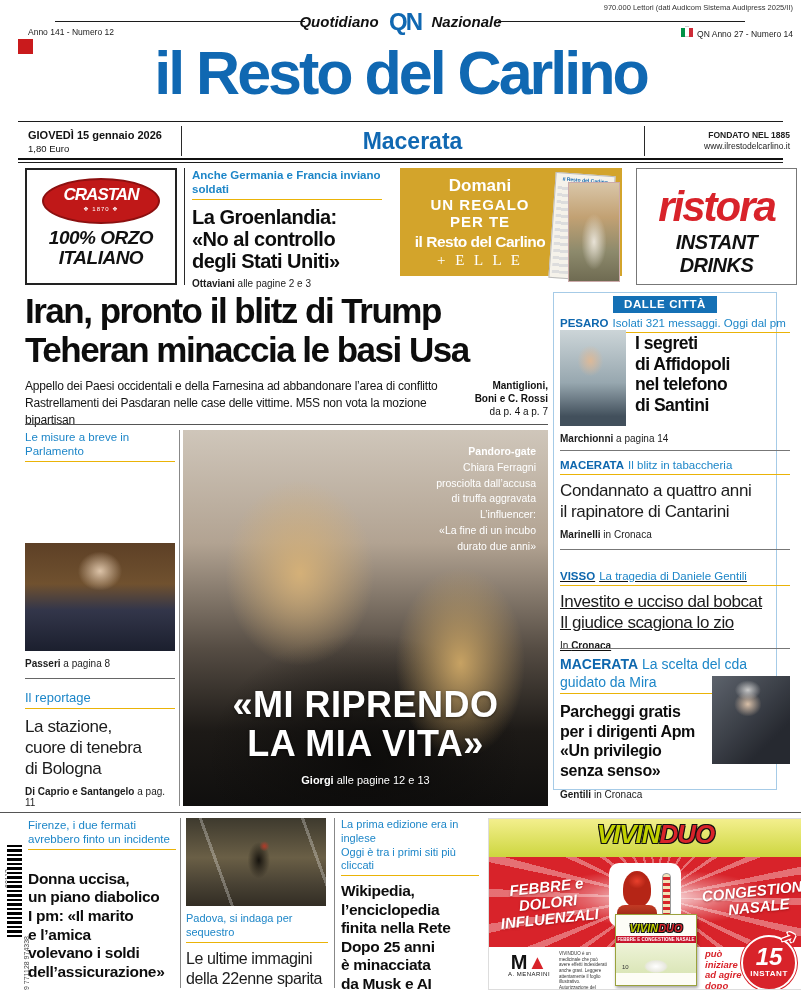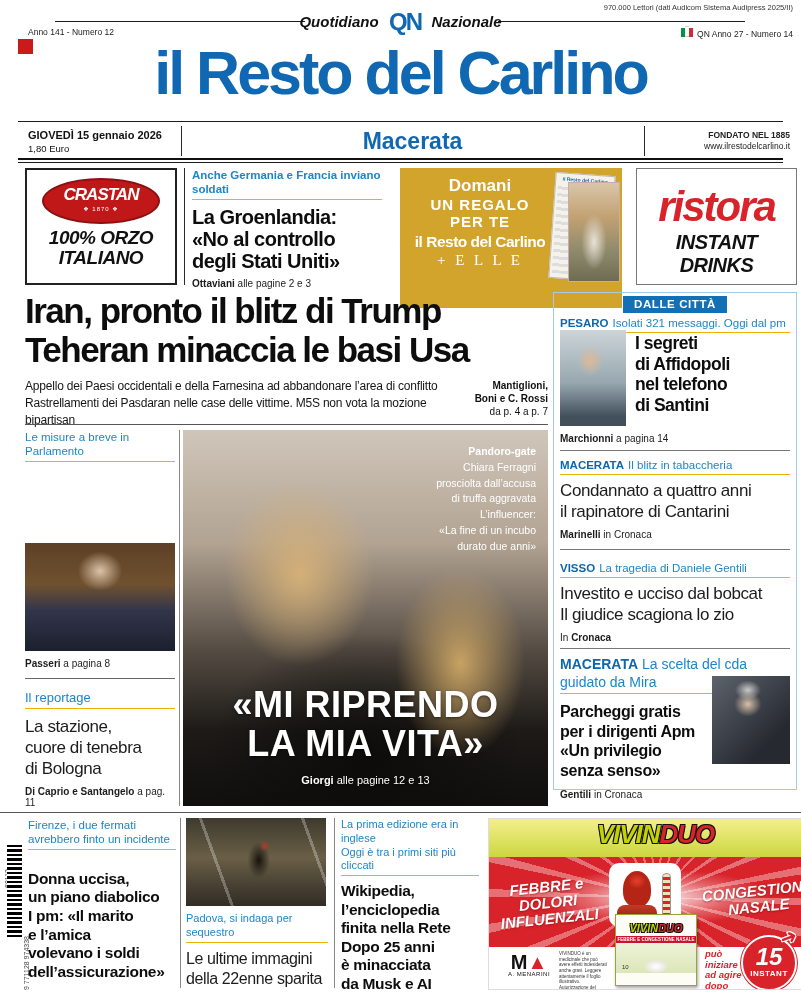--- a/index.html
+++ b/index.html
@@ -115,21 +115,21 @@
   <div class="abs" style="left:192px;top:168px;width:190px;">
     <span class="kicker" style="font-size:11.5px;">Anche Germania e Francia inviano soldati</span>
     <div class="hl-black pre" style="font-size:20px;line-height:1.1;margin-top:6px;">La Groenlandia:
 «No al controllo
 degli Stati Uniti»</div>
     <div class="byline" style="margin-top:6px;">
       <b>Ottaviani</b><span> alle pagine 2 e 3</span>
     </div>
   </div>
 
-  <div class="abs gold" style="left:400px;top:168px;width:222px;height:140px;">
+  <div class="abs gold" style="left:400px;top:168px;width:222px;height:108px;">
     <div class="abs" style="left:0;top:8px;width:160px;text-align:center;color:#fff;">
       <div style="font-size:17px;font-weight:bold;">Domani</div>
       <div class="pre" style="font-size:15px;font-weight:bold;letter-spacing:1px;line-height:1.15;">UN REGALO
 PER TE</div>
       <div style="font-size:15.5px;font-weight:bold;letter-spacing:-0.5px;margin-top:2px;">il Resto del Carlino</div>
       <div style="font-family:'Liberation Serif',serif;font-size:15px;letter-spacing:3px;margin-top:1px;">+ E L L E</div>
     </div>
     <div class="abs" style="left:152px;top:6px;width:58px;height:104px;background:#f5f2ea;border:1px solid #bbb;
          transform:rotate(4deg);overflow:hidden;">
       <div style="font-size:5px;color:#1068b2;font-weight:bold;text-align:center;margin-top:2px;">il Resto del Carlino</div>
@@ -190,21 +190,21 @@
 di truffa aggravata
 L’influencer:
 «La fine di un incubo
 durato due anni»</div>
     </div>
     <div class="abs photo-byline" style="left:0;bottom:20px;width:100%;">
       <b>Giorgi</b><span> alle pagine 12 e 13</span>
     </div>
   </div>
 
-  <div class="abs" style="left:553px;top:292px;width:244px;height:498px;border:1px solid #a6cbe7;box-sizing:border-box;">
+  <div class="abs" style="left:553px;top:292px;width:224px;height:498px;border:1px solid #a6cbe7;box-sizing:border-box;">
     <div class="abs badge" style="left:50%;top:3px;transform:translateX(-50%);">DALLE CITTÀ</div>
 
     <div class="abs" style="left:6px;top:23px;width:230px;">
       <span class="kicker" style="font-size:11.5px;font-weight:normal;"><b class="city">PESARO</b><span>Isolati 321 messaggi. Oggi dal pm</span></span>
     </div>
     <div class="photo ph-pesaro" style="left:6px;top:37px;width:66px;height:96px;"></div>
     <div class="abs hl-black pre" style="left:81px;top:40px;width:158px;font-size:17.5px;line-height:1.18;">I segreti
 di Affidopoli
 nel telefono
 di Santini</div>
@@ -212,21 +212,21 @@
     <div class="hline" style="left:6px;top:157px;width:230px;background:#777;"></div>
 
     <div class="abs" style="left:6px;top:165px;width:230px;">
       <span class="kicker" style="font-size:11.5px;font-weight:normal;"><b class="city">MACERATA</b><span>Il blitz in tabaccheria</span></span>
       <div class="hl-light pre" style="font-size:17px;line-height:1.2;margin-top:6px;">Condannato a quattro anni
 il rapinatore di Cantarini</div>
       <div class="byline" style="margin-top:7px;"><span></span><b>Marinelli</b><span> in Cronaca</span></div>
     </div>
     <div class="hline" style="left:6px;top:256px;width:230px;background:#777;"></div>
 
-    <div class="abs" style="left:6px;top:268px;width:230px;">
+    <div class="abs" style="left:6px;top:276px;width:230px;text-decoration:underline;">
       <span class="kicker" style="font-size:11.5px;font-weight:normal;"><b class="city">VISSO</b><span>La tragedia di Daniele Gentili</span></span>
       <div class="hl-light pre" style="font-size:17px;line-height:1.2;margin-top:6px;">Investito e ucciso dal bobcat
 Il giudice scagiona lo zio</div>
       <div class="byline" style="margin-top:7px;"><span>In </span><b>Cronaca</b><span></span></div>
     </div>
     <div class="hline" style="left:6px;top:355px;width:230px;background:#777;"></div>
 
     <div class="abs" style="left:6px;top:363px;width:230px;">
       <span class="kicker" style="font-size:14px;font-weight:normal;"><b class="city">MACERATA</b><span>La scelta del cda guidato da Mira</span></span>
       <div class="hl-black pre" style="font-size:16px;line-height:1.22;margin-top:8px;width:150px;letter-spacing:-0.3px;">Parcheggi gratis

